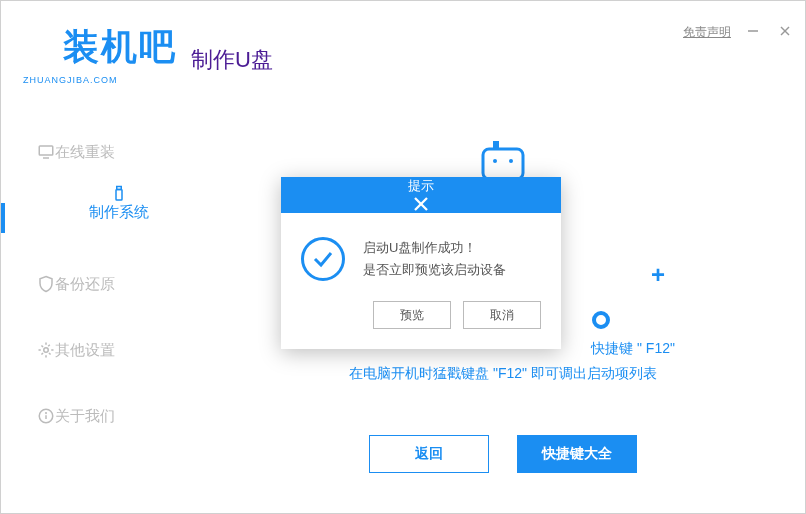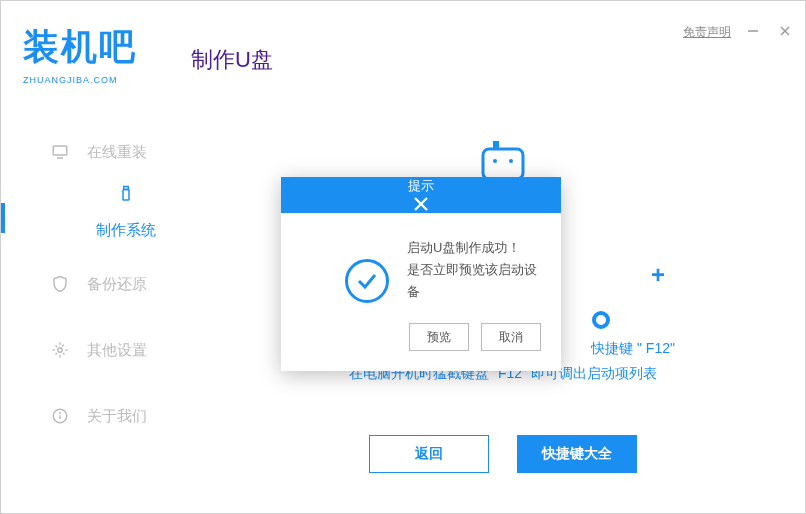--- a/index.html
+++ b/index.html
@@ -47,20 +47,21 @@
       position: absolute;
       top: 28px;
       left: 22px;
     }
     .logo {
       font-size: 36px;
       font-weight: bold;
       color: #1b8ef2;
       letter-spacing: 2px;
       line-height: 1;
+      margin-left: 40px;
     }
     .logo-sub {
       font-size: 9px;
       color: #1b8ef2;
       letter-spacing: 1px;
       margin-top: 10px;
     }
     .page-title {
       position: absolute;
       top: 44px;
@@ -72,22 +73,21 @@
     .sidebar {
       position: absolute;
       top: 118px;
       left: 0;
       width: 200px;
     }
     .sidebar-item {
       height: 66px;
       display: flex;
       align-items: center;
-      padding-left: 50px;
-      gap: 18px;
+      padding-left: 36px;
       cursor: pointer;
       position: relative;
       color: #bbb;
       font-size: 15px;
     }
     .sidebar-item.active {
       color: #1b8ef2;
       flex-direction: column;
     }
     .sidebar-item.active::before {
@@ -203,22 +203,21 @@
       width: 18px;
       height: 18px;
       display: flex;
       align-items: center;
       justify-content: center;
     }
     .dialog-body {
       padding: 24px 20px 20px;
       display: flex;
       gap: 18px;
-      align-items: flex-end;
-      margin-left: 44px;
+      align-items: center;
     }
     .success-icon {
       width: 44px;
       height: 44px;
       border: 3px solid #1b8ef2;
       border-radius: 50%;
       display: flex;
       align-items: center;
       justify-content: center;
       flex-shrink: 0;
@@ -229,21 +228,21 @@
       color: #555;
       line-height: 1.7;
     }
     .dialog-footer {
       display: flex;
       justify-content: flex-end;
       gap: 12px;
       padding: 0 20px 20px;
     }
     .dialog-btn {
-      width: 60px;
+      width: 78px;
       height: 28px;
       border: 1px solid #bbb;
       background: #fff;
       color: #555;
       font-size: 12px;
       display: flex;
       align-items: center;
       justify-content: center;
       cursor: pointer;
     }

